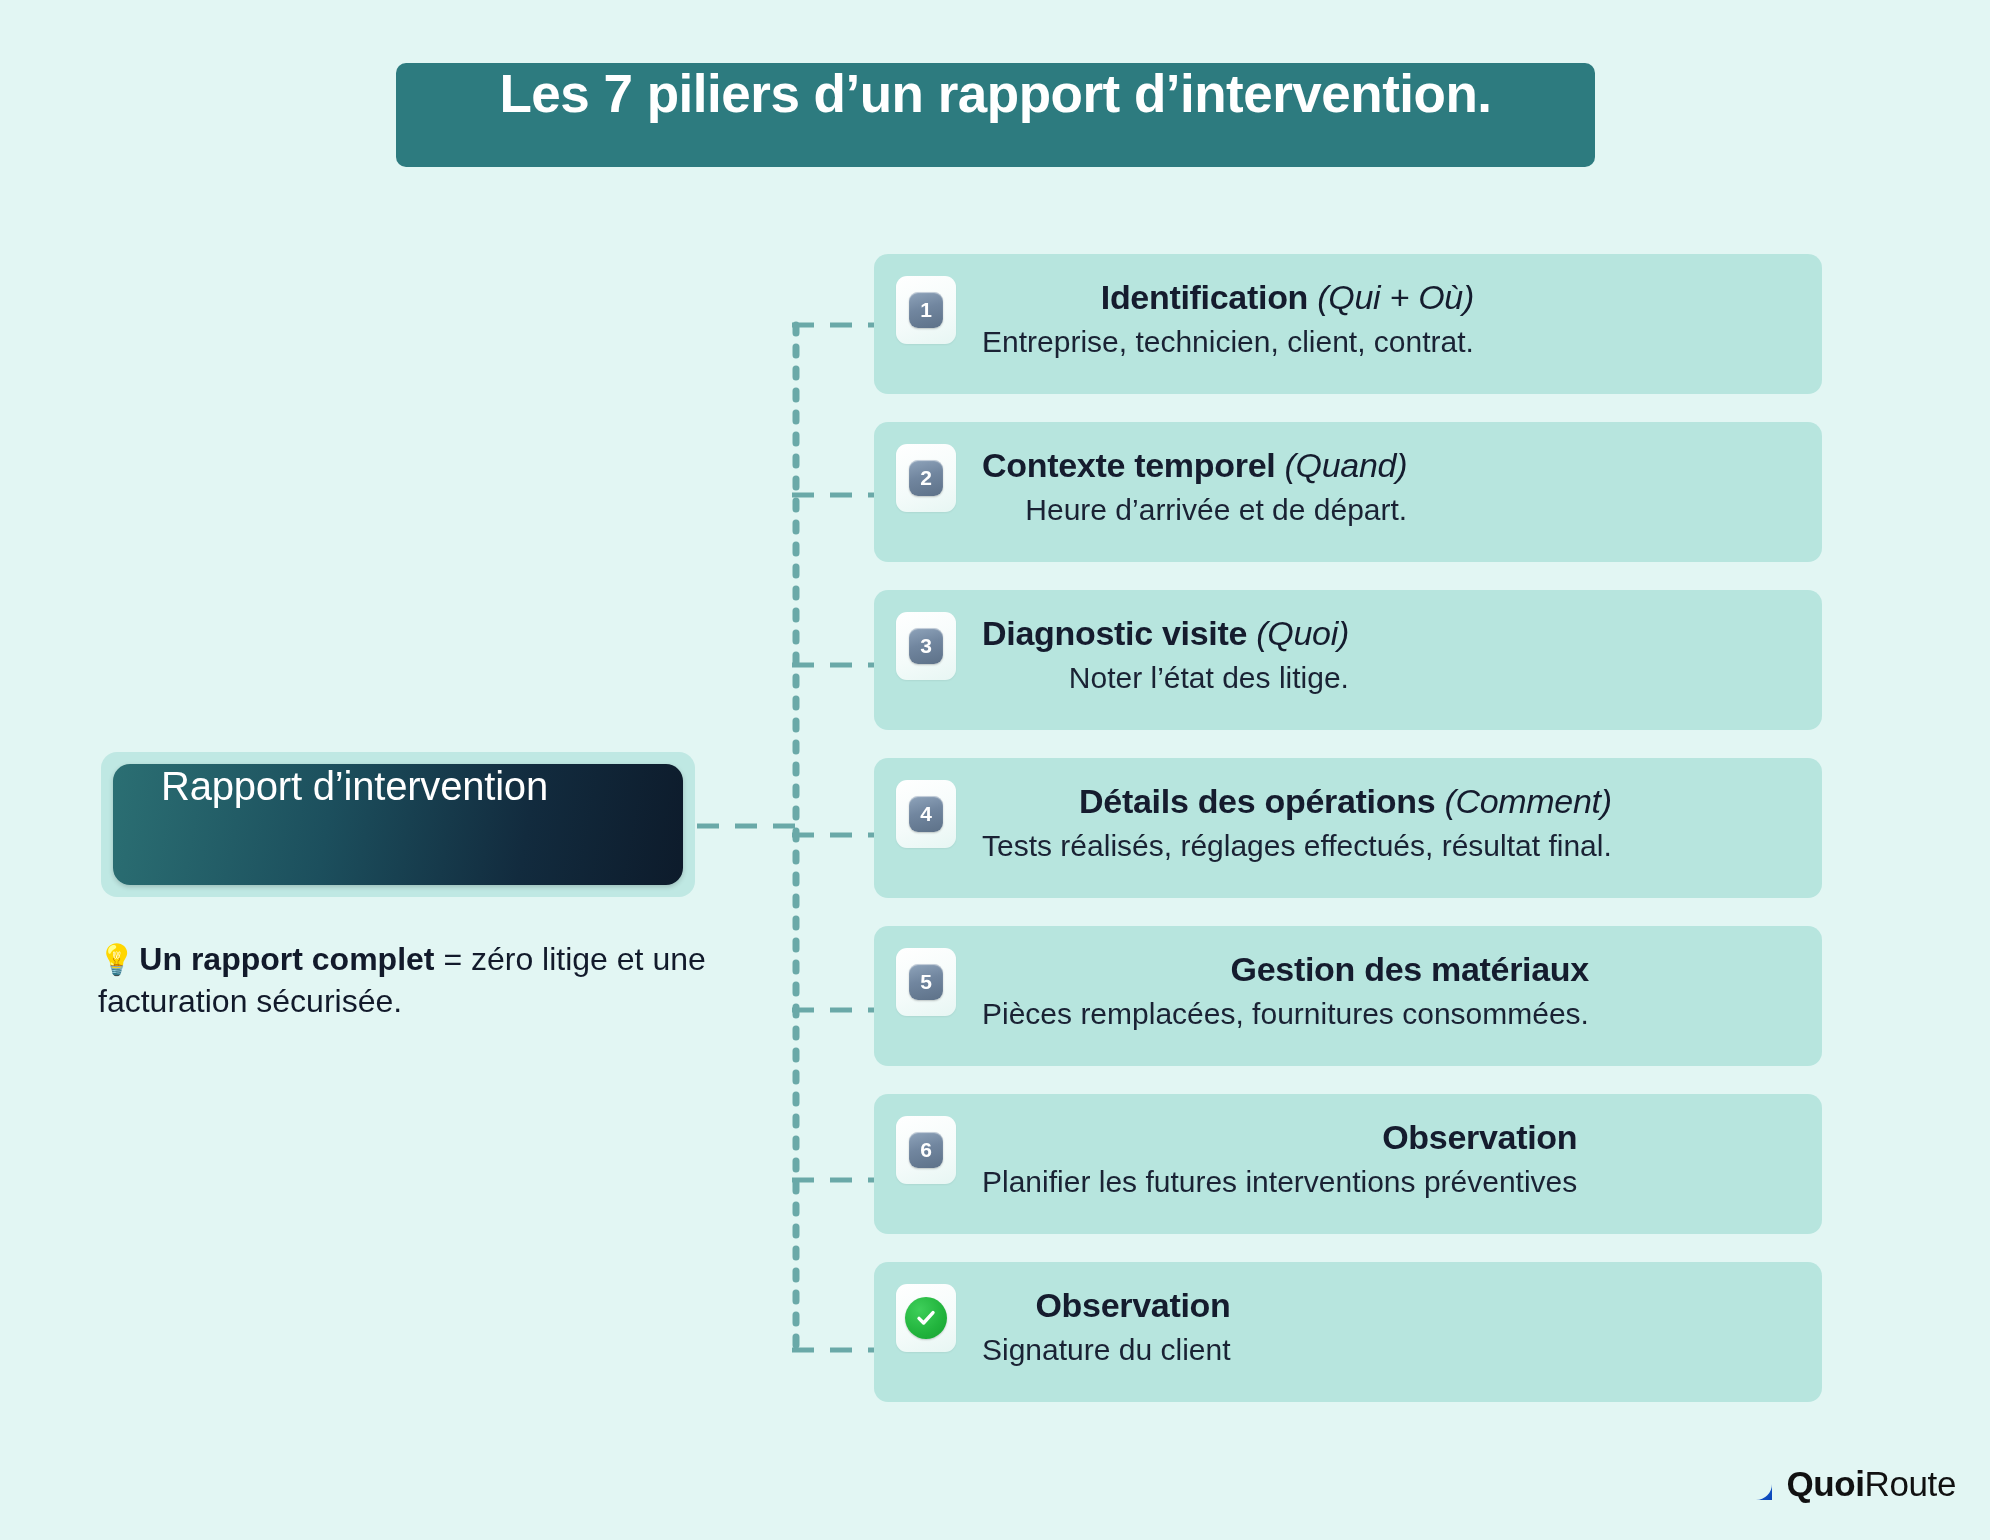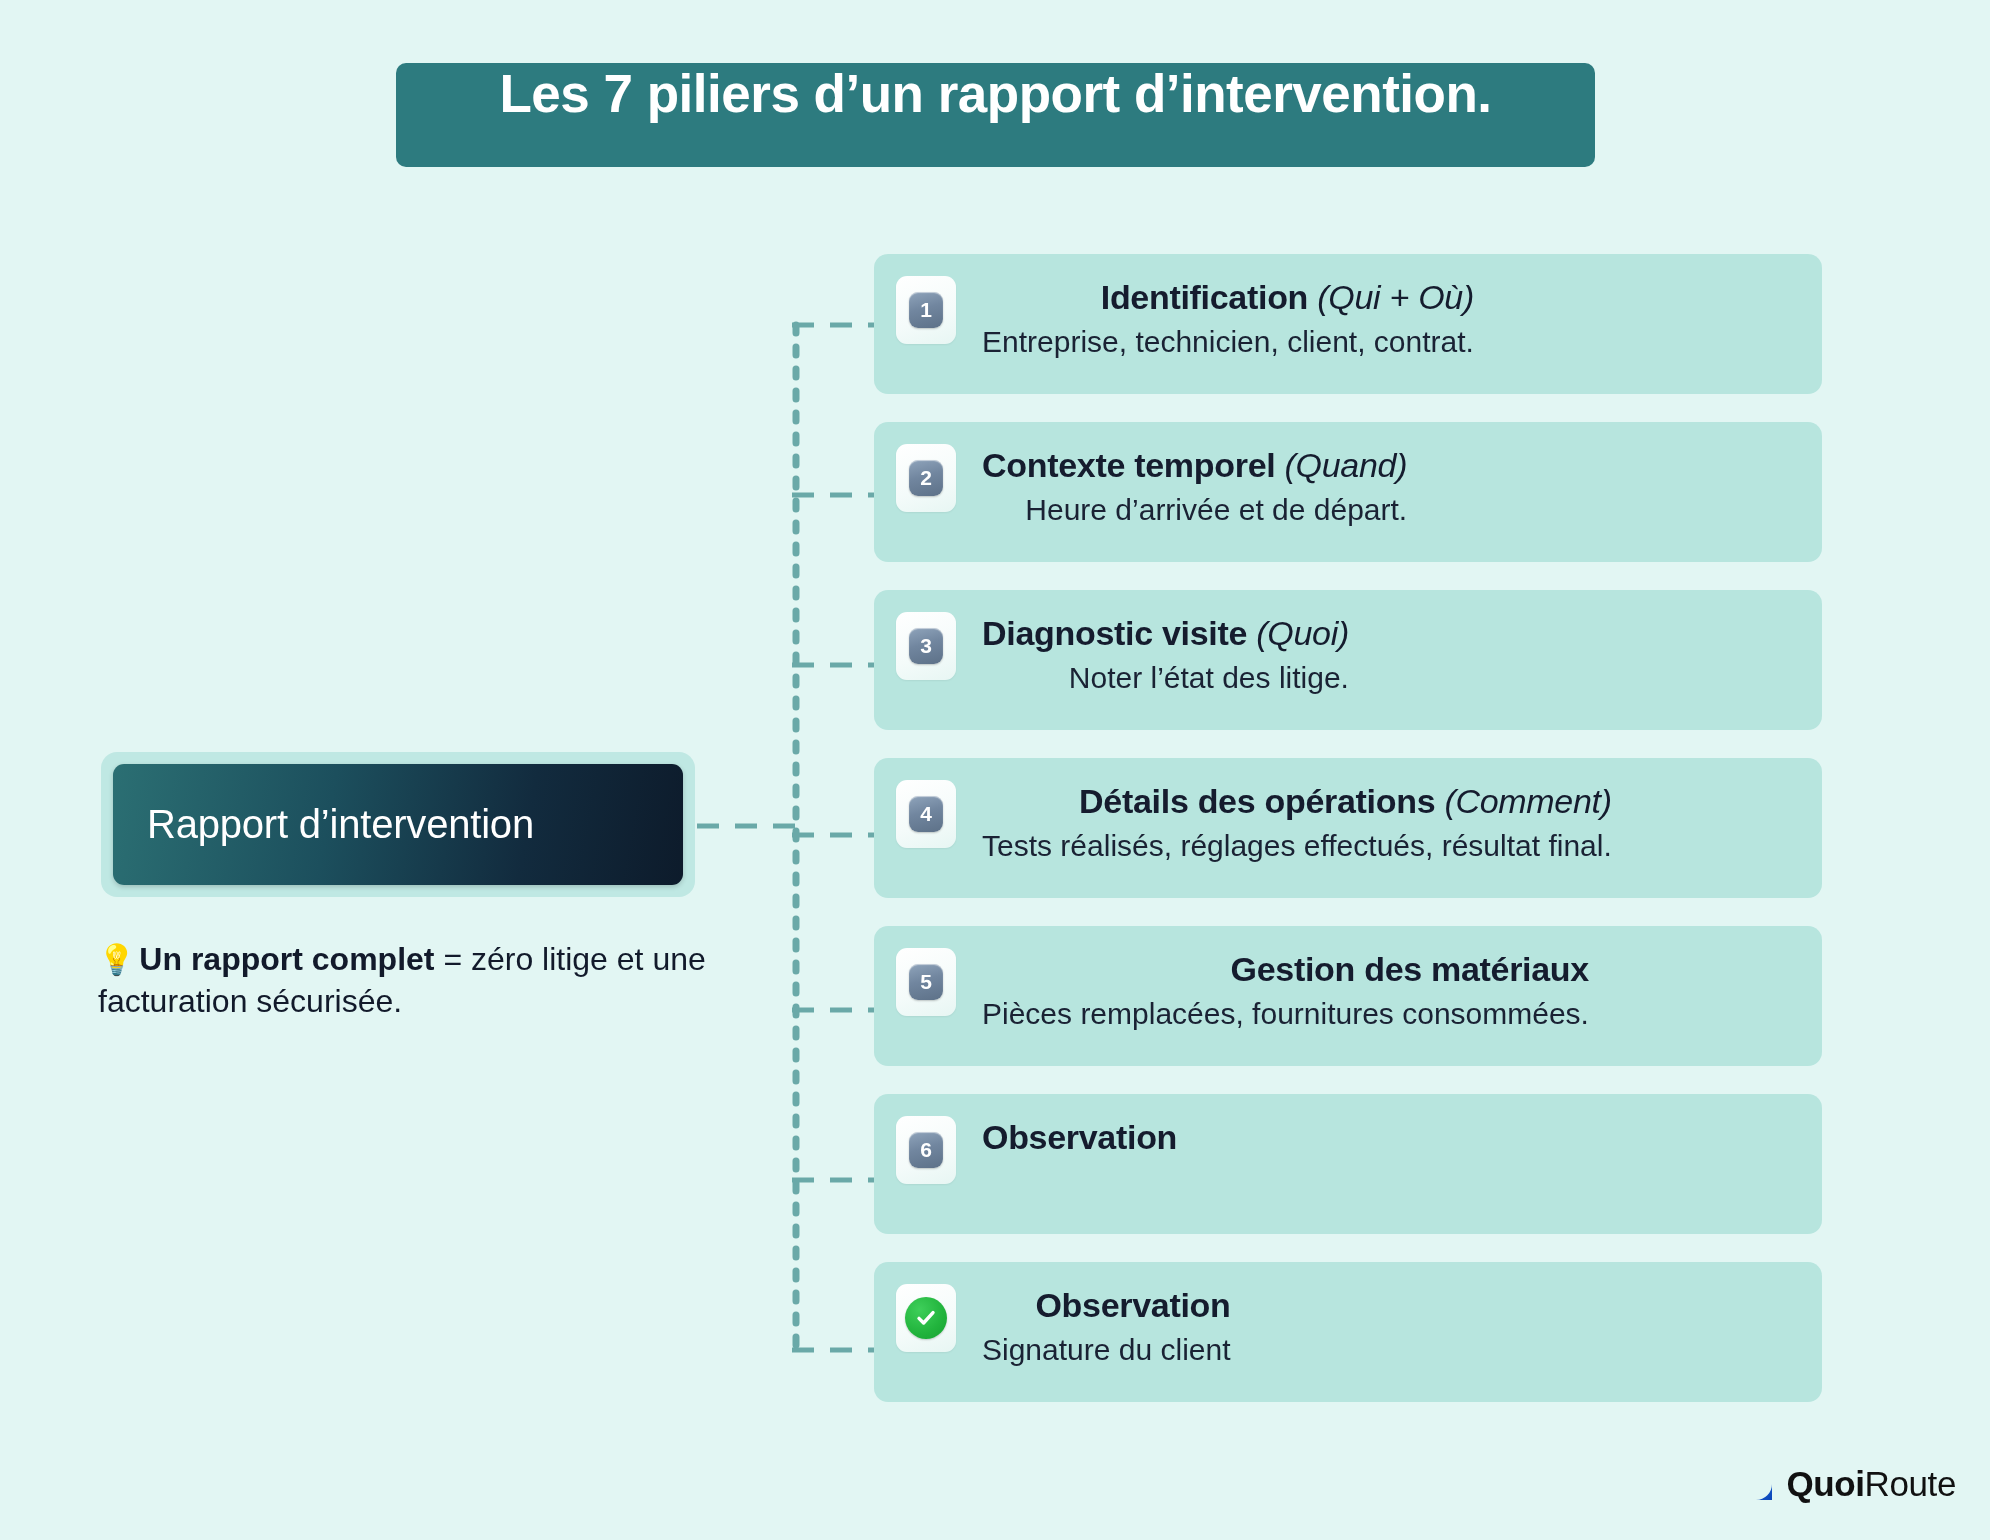--- a/index.html
+++ b/index.html
@@ -46,26 +46,26 @@
     width: 594px;
     height: 145px;
     background: #bfe8e3;
     border-radius: 16px;
     box-sizing: border-box;
     padding: 12px;
   }
   .center-node {
     width: 100%;
     height: 100%;
-    border-radius: 11px;
+    border-radius: 17px;
     background: linear-gradient(100deg, #2b6f73 0%, #1c4f5d 38%, #122b3e 72%, #0d1b2b 100%);
     display: flex;
-    align-items: center;
+    align-items: flex-start;
     box-sizing: border-box;
-    padding-left: 34px;
+    padding-left: 48px;
     box-shadow: 0 2px 5px rgba(0,0,0,0.18);
   }
   .center-node .center-label {
     color: #ffffff;
     font-size: 40px;
     font-weight: normal;
     letter-spacing: -0.2px;
     white-space: nowrap;
   }
 
@@ -275,20 +275,21 @@
       <div class="card-desc">Pièces remplacées, fournitures consommées.</div>
     </div>
   </div>
 
   <div class="card">
     <div class="badge">
       <div class="badge-inner">6</div>
     </div>
     <div class="card-text">
       <div class="card-title"><span>Observation</span><span class="paren"></span></div>
+      <div class="card-desc">Planifier les futures interventions préventives</div>
     </div>
   </div>
 
   <div class="card">
     <div class="badge">
       <div class="badge-check">
         <svg width="26" height="26" viewBox="0 0 26 26" xmlns="http://www.w3.org/2000/svg">
           <path d="M6 13.4 L10.6 18 L20 7.6" fill="none" stroke="#ffffff" stroke-width="3.4" stroke-linecap="round" stroke-linejoin="round"></path>
         </svg>
       </div>

